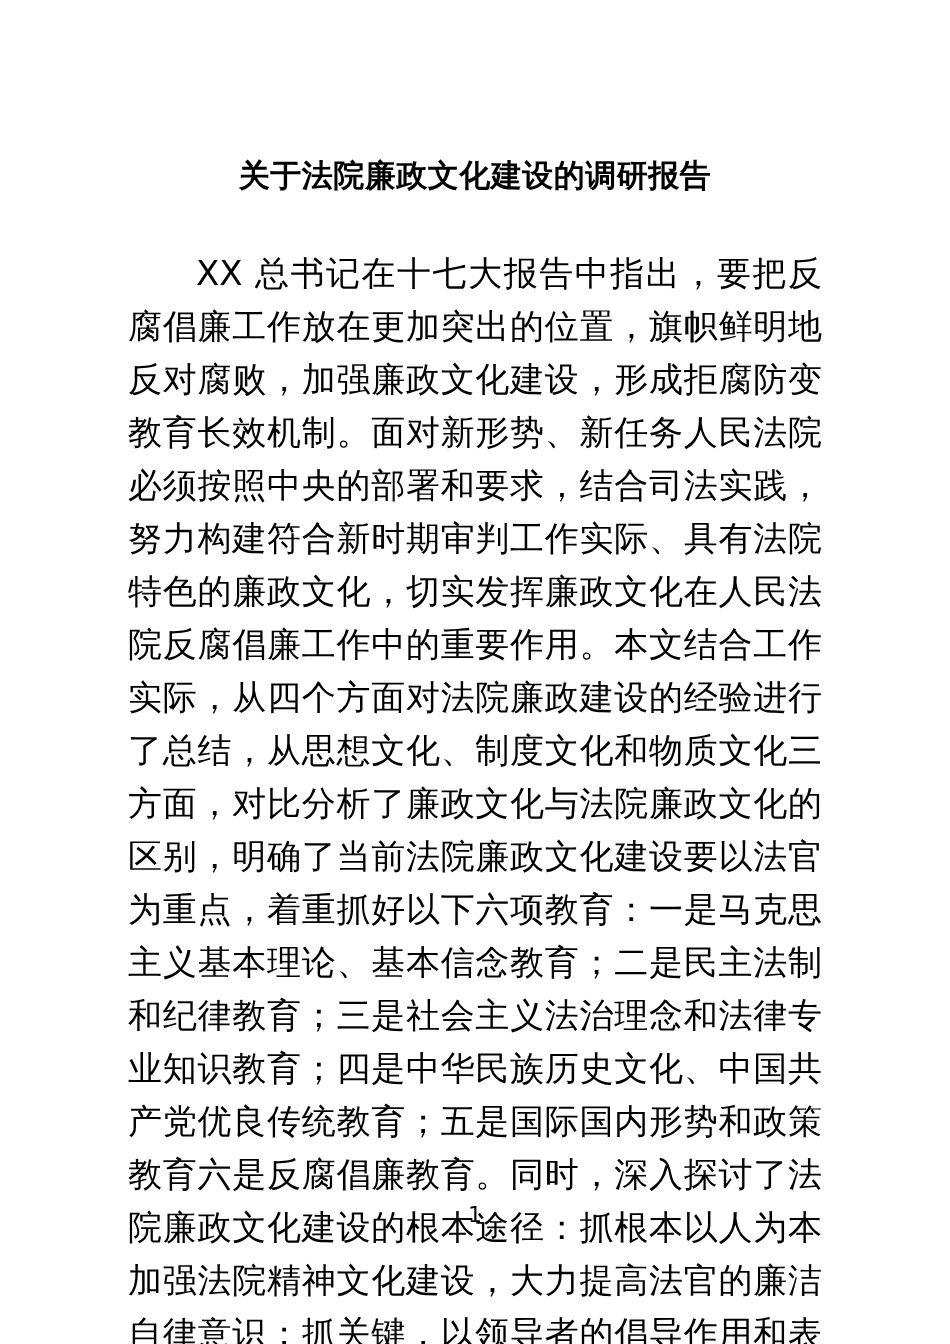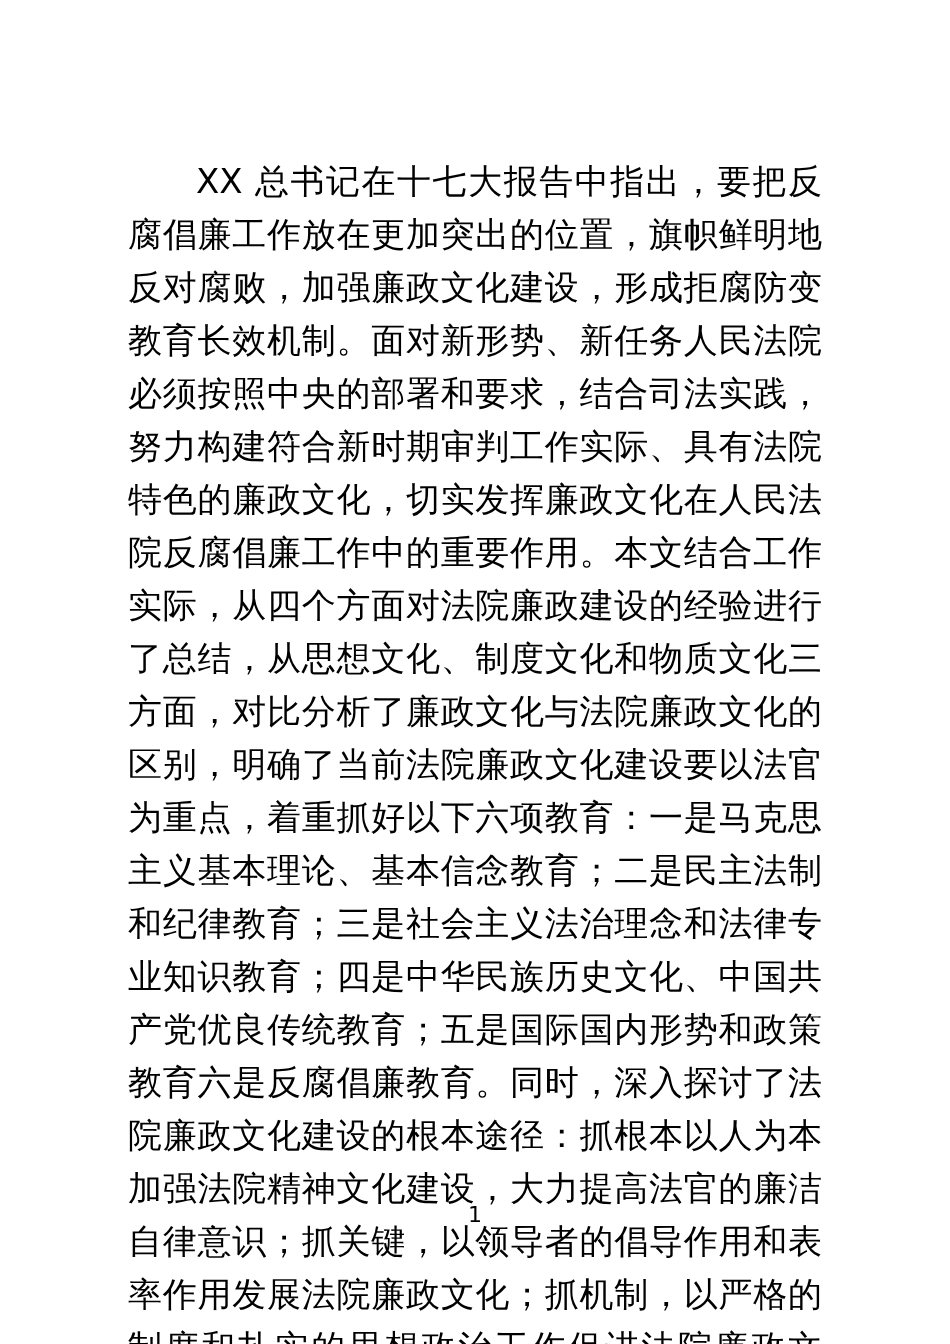--- a/index.html
+++ b/index.html
@@ -49,17 +49,18 @@
     width: 950px;
     text-align: center;
     font-size: 22px;
     line-height: 1;
   }
 </style>
 </head>
 <body>
 
 <div class="page">
+  <h1 class="doc-title">关于法院廉政文化建设的调研报告</h1>
   <div class="doc-body">
     <p>XX 总书记在十七大报告中指出，要把反腐倡廉工作放在更加突出的位置，旗帜鲜明地反对腐败，加强廉政文化建设，形成拒腐防变教育长效机制。面对新形势、新任务人民法院必须按照中央的部署和要求，结合司法实践，努力构建符合新时期审判工作实际、具有法院特色的廉政文化，切实发挥廉政文化在人民法院反腐倡廉工作中的重要作用。本文结合工作实际，从四个方面对法院廉政建设的经验进行了总结，从思想文化、制度文化和物质文化三方面，对比分析了廉政文化与法院廉政文化的区别，明确了当前法院廉政文化建设要以法官为重点，着重抓好以下六项教育：一是马克思主义基本理论、基本信念教育；二是民主法制和纪律教育；三是社会主义法治理念和法律专业知识教育；四是中华民族历史文化、中国共产党优良传统教育；五是国际国内形势和政策教育六是反腐倡廉教育。同时，深入探讨了法院廉政文化建设的根本途径：抓根本以人为本加强法院精神文化建设，大力提高法官的廉洁自律意识；抓关键，以领导者的倡导作用和表率作用发展法院廉政文化；抓机制，以严格的制度和扎实的思想政治工作促进法院廉政文化；抓载体，以优秀的传统文化和现代文化丰富法院廉政文化。最后，对当前法院廉政文化建设中存在的问题进行了剖析，并提出了可行性较强的实践对策：一是发挥大宣教格局的作用，树立廉洁自律意识，形成“人人思廉”的良好习惯；二是重视日常监督与检查，强化责任意识，营造“人人督廉”的良好机制。三是充分认识制度建设的重要性，加强调查研究，搭建“制度保廉”的良好平台。四是充分调动外部因素，构建有效监督</p>
   </div>
   <div class="page-number">1</div>
 </div>
 
 </body></html>

